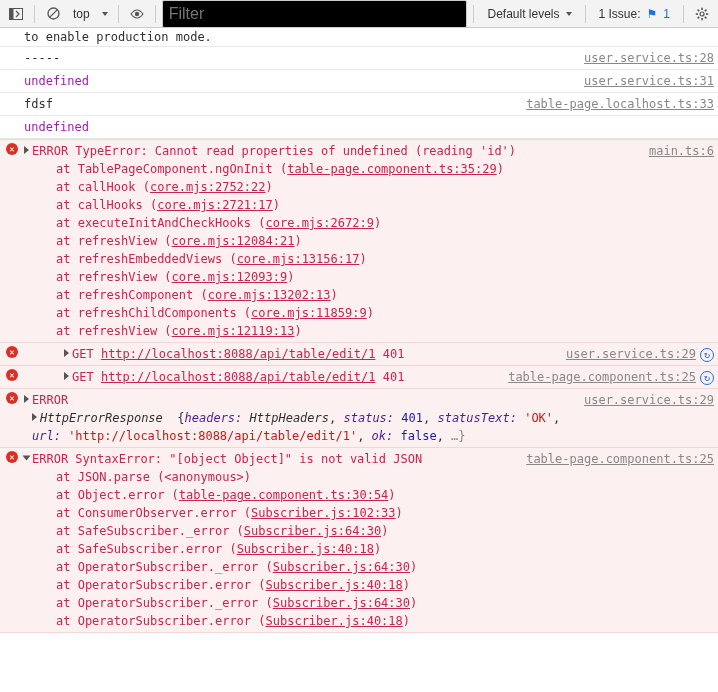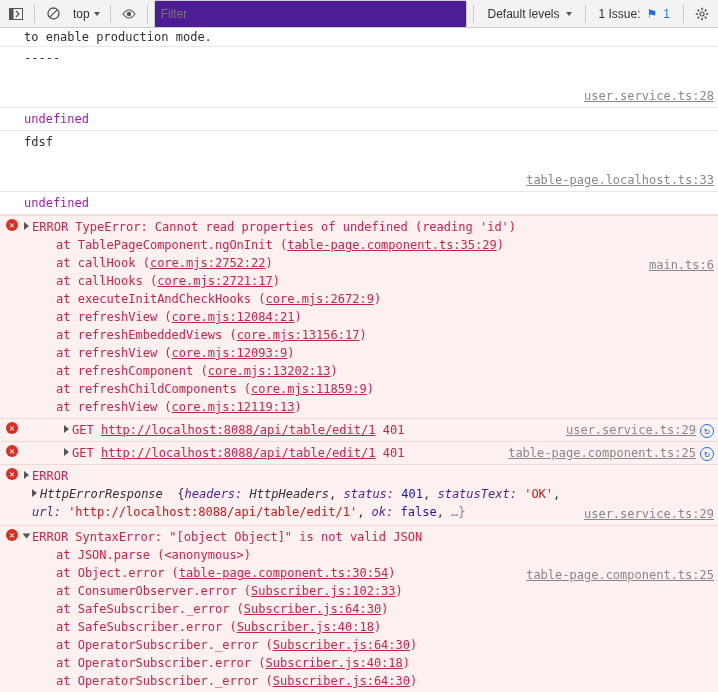--- a/index.html
+++ b/index.html
@@ -27,32 +27,32 @@
     width: 24px;
     height: 22px;
     display: flex;
     align-items: center;
     justify-content: center;
     color: #555;
     border-radius: 2px;
   }
   .tb-divider { width: 1px; height: 18px; background: #ccc; margin: 0 2px; }
   .tb-select {
-    display: flex; align-items: center; gap: 2px; padding: 2px 4px;
+    display: flex; align-items: center; gap: 10px; padding: 2px 4px;
     color: #333;
   }
   .tb-filter {
     flex: 1;
     height: 28px;
     border: 1px solid #ccc;
     border-radius: 2px;
     padding: 0 6px;
-    font-size: 12px;
+    font-size: 16px;
     color: #888;
-    background: #4c1d95;
+    background: #000000;
   }
   .tb-dropdown {
     display: flex; align-items: center; gap: 4px;
     padding: 2px 6px; border: 1px solid transparent;
     color: #333;
   }
   .tb-issue { white-space: nowrap; }
   .issue-chip { color: #1a73e8; margin-left: 2px; }
 
   .console {
@@ -64,21 +64,21 @@
     padding: 2px 4px 2px 24px;
     position: relative;
     display: flex;
     justify-content: space-between;
     align-items: flex-start;
     gap: 12px;
     line-height: 18px;
   }
   .row .msg { flex: 1; word-break: break-all; }
   .row .src {
-    color: #888; text-decoration: underline; white-space: nowrap; margin-top: 38px;
+    color: #888; text-decoration: underline; white-space: nowrap;
   }
   .err-row {
     background: #fdf0f0;
     border-top: 1px solid #f5d6d6;
     border-bottom: 1px solid #f5d6d6;
     color: #c7254e;
   }
   .err-row + .err-row { border-top: none; }
   .err-icon {
     position: absolute;
@@ -193,20 +193,21 @@
     <span class="msg">to enable production mode.</span>
   </div>
 
   <div id="plain-logs">
       <div class="row">
         <span class="msg">-----</span>
         <a class="src">user.service.ts:28</a>
       </div>
       <div class="row">
         <span class="msg undef">undefined</span>
+        <a class="src">user.service.ts:31</a>
       </div>
       <div class="row">
         <span class="msg">fdsf</span>
         <a class="src">table-page.localhost.ts:33</a>
       </div>
       <div class="row">
         <span class="msg undef">undefined</span>
       </div>
     </div>
 

